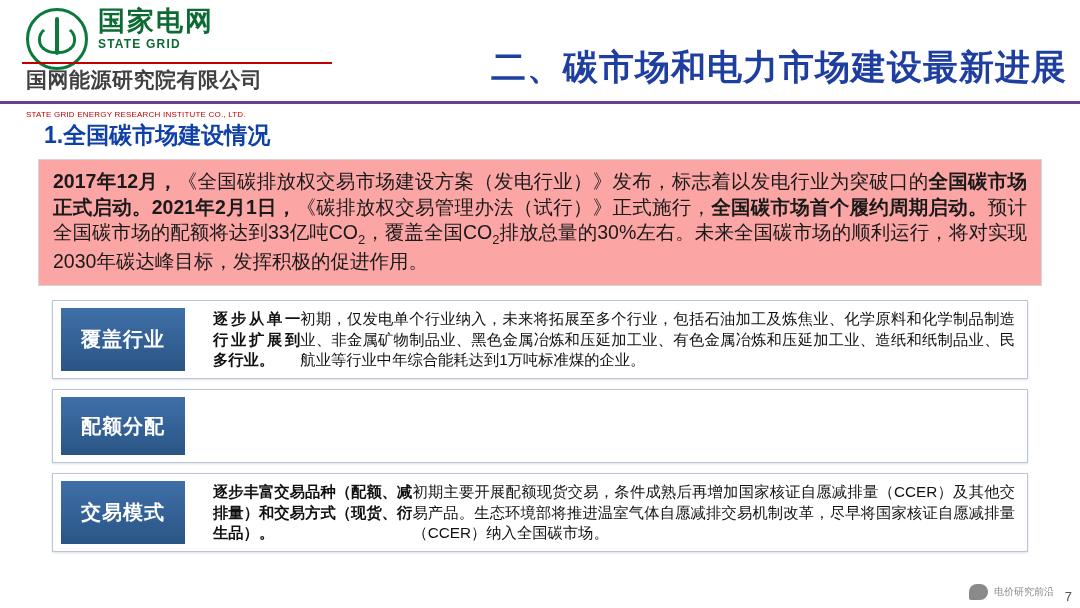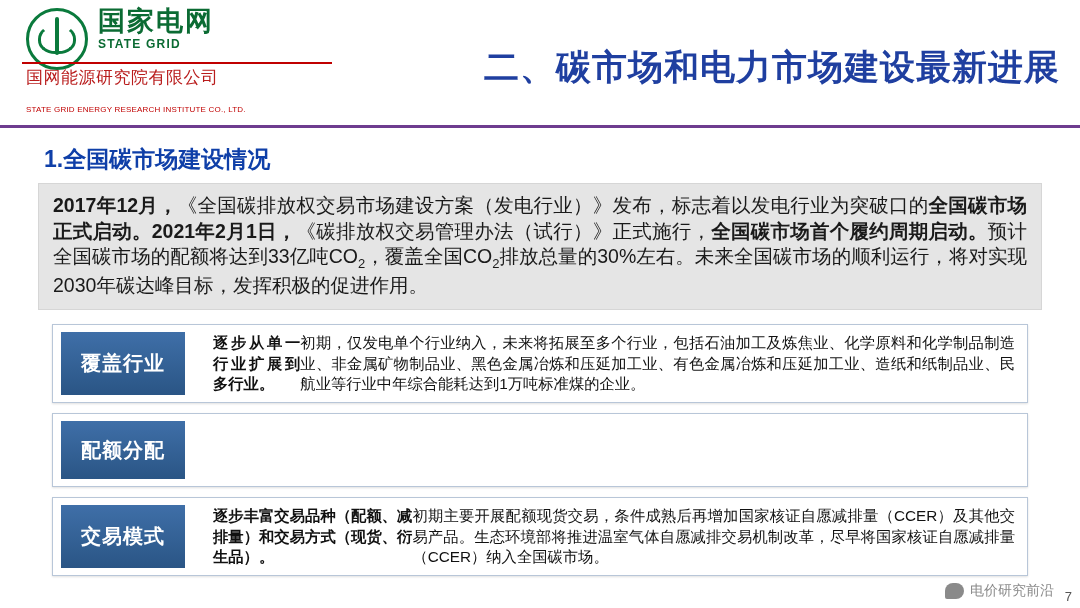--- a/index.html
+++ b/index.html
@@ -11,21 +11,21 @@
     height: 608px;
     background: #ffffff;
     font-family: "Liberation Sans", sans-serif;
     overflow: hidden;
     position: relative;
   }
 
   
   .header {
     position: relative;
-    height: 128px;
+    height: 104px;
     border-bottom: 3px solid #6e3c8f;
     box-sizing: border-box;
   }
   .logo-block {
     position: absolute;
     left: 26px;
     top: 8px;
     display: flex;
     align-items: flex-start;
   }
@@ -78,62 +78,62 @@
     color: #0b6b33;
     letter-spacing: 1.2px;
     margin-top: 3px;
   }
   .logo-sub-wrap {
     position: absolute;
     left: 26px;
     top: 66px;
   }
   .logo-sub-cn {
-    font-size: 17px;
-    font-weight: normal;
-    color: #b91c1c;
+    font-size: 21px;
+    font-weight: bold;
+    color: #404040;
     letter-spacing: 0.5px;
   }
   .logo-sub-en {
     font-size: 8px;
     color: #c00000;
     letter-spacing: 0.2px;
     margin-top: 16px;
   }
   .header-divider {
     position: absolute;
     left: 22px;
     top: 62px;
     width: 310px;
     height: 2px;
     background: #c00000;
   }
   .header-title {
     position: absolute;
-    right: 20px;
+    right: 13px;
     top: 44px;
     font-size: 35px;
     font-weight: bold;
     color: #1f3fa0;
     letter-spacing: 1px;
     white-space: nowrap;
   }
 
   
   .section-title {
     margin: 16px 12px 0 44px;
     font-size: 23px;
     font-weight: bold;
     color: #0f3fa8;
   }
 
   
   .para-box {
     margin: 8px 38px 0 38px;
-    background: #e5e5e5;
+    background: #fca5a5;
     border: 1px solid #d6d6d6;
     padding: 9px 14px 11px 14px;
     box-sizing: border-box;
   }
   .para-box p {
     margin: 0;
     font-size: 19.5px;
     line-height: 1.32;
     color: #1a1a1a;
     text-align: justify;
@@ -187,21 +187,21 @@
   }
 
   
   .watermark {
     position: absolute;
     right: 26px;
     bottom: 8px;
     display: flex;
     align-items: center;
     color: #8a8a8a;
-    font-size: 14px;
+    font-size: 10px;
   }
   .wm-icon {
     width: 19px;
     height: 16px;
     border-radius: 8px 8px 8px 2px;
     background: #8a8a8a;
     margin-right: 6px;
     flex: 0 0 auto;
   }
   .page-num {

